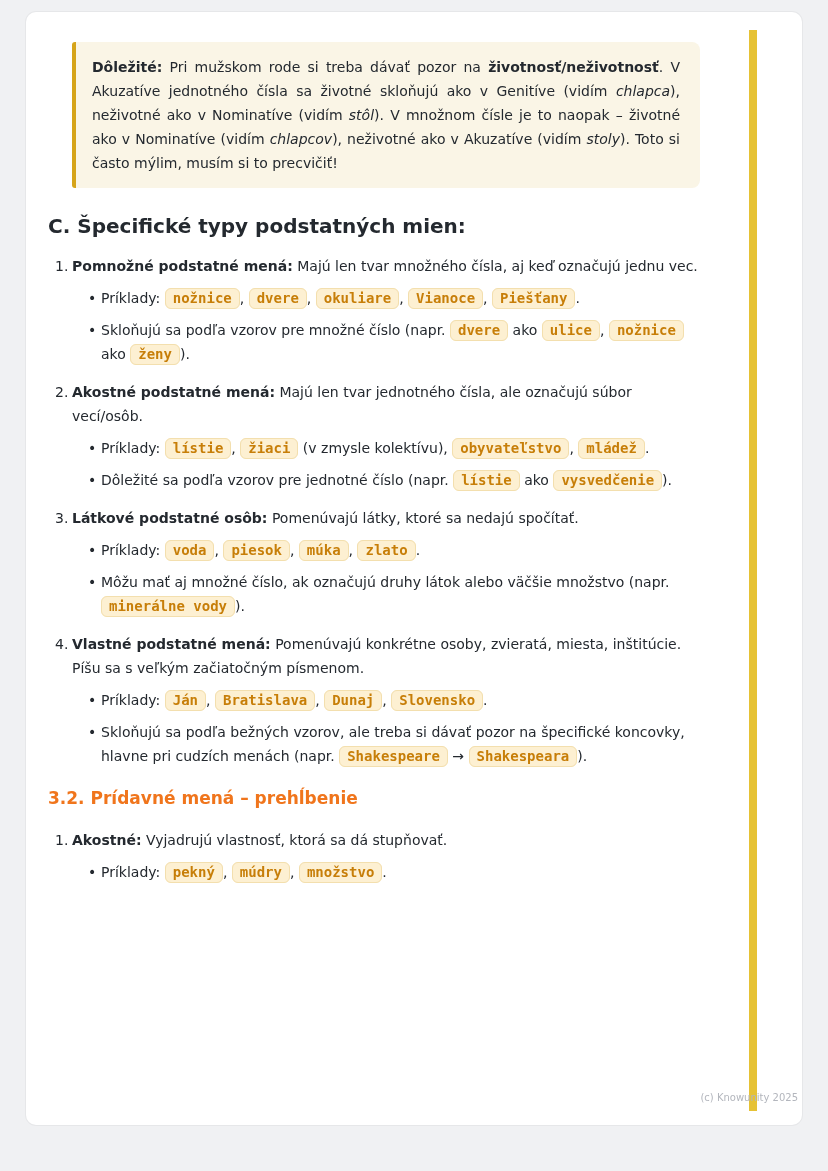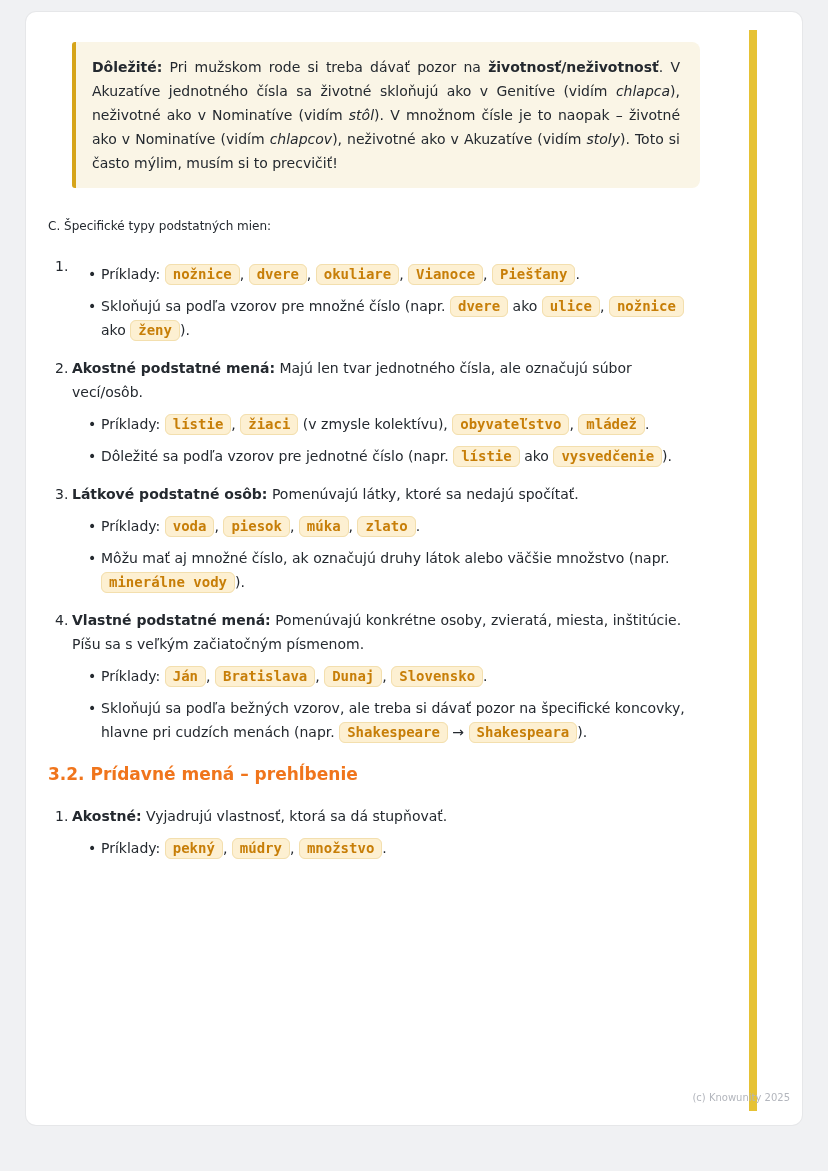--- a/index.html
+++ b/index.html
@@ -50,42 +50,42 @@
     font-size: 14px;
     font-weight: 700;
     color: var(--chip_text, #c77e08);
     background: var(--chip_bg, #fdf0d2);
     border: 1px solid var(--chip_border, #f3dfae);
     padding: 1px 7px 2px;
     border-radius: 6px;
     white-space: nowrap;
   }
   .h-sub {
-    font-size: 12px;
-    font-weight: 400;
+    font-size: 20px;
+    font-weight: 700;
     margin: 26px 0 16px;
     color: var(--text, #24292f);
   }
   .h-main {
     font-size: 17px;
     font-weight: 700;
     color: var(--accent, #f0751c);
     margin: 18px 0 18px;
   }
   .olist { margin-top: 14px; }
   .oitem { display: flex; margin-bottom: 14px; }
   .onum { flex: 0 0 24px; padding-left: 7px; }
   .obody { flex: 1; min-width: 0; }
   .sub { margin-top: 2px; }
   .bitem { display: flex; margin-top: 8px; }
   .bdot { flex: 0 0 13px; margin-left: 16px; }
   .bitem .rich { flex: 1; min-width: 0; }
   .footer {
     position: absolute;
-    right: 12px; bottom: 22px;
+    right: 4px; bottom: 22px;
     font-size: 10px;
     color: var(--footer_text, #b3b6bd);
     z-index: 2;
     text-align: right;
   }
 </style>
 </head>
 <body>
 
 <div class="card">
@@ -97,20 +97,21 @@
       <p class="rich"><span class="bold">Dôležité:</span><span class="plain"> Pri mužskom rode si treba dávať pozor na </span><span class="bold">životnosť/neživotnosť</span><span class="plain">. V Akuzatíve jednotného čísla sa životné skloňujú ako v Genitíve (vidím </span><span class="italic">chlapca</span><span class="plain">), neživotné ako v Nominatíve (vidím </span><span class="italic">stôl</span><span class="plain">). V množnom čísle je to naopak – životné ako v Nominatíve (vidím </span><span class="italic">chlapcov</span><span class="plain">), neživotné ako v Akuzatíve (vidím </span><span class="italic">stoly</span><span class="plain">). Toto si často mýlim, musím si to precvičiť!</span></p>
     </div>
 
     <h3 class="h-sub">C. Špecifické typy podstatných mien:</h3>
 
     <div class="olist">
 
       <div class="oitem">
         <span class="onum">1.</span>
         <div class="obody">
+          <p class="rich li-title"><span class="bold">Pomnožné podstatné mená:</span><span class="plain"> Majú len tvar množného čísla, aj keď označujú jednu vec.</span></p>
           <div class="sub">
             <div class="bitem">
               <span class="bdot">•</span>
               <p class="rich"><span class="plain">Príklady: </span><code class="chip">nožnice</code><span class="plain">, </span><code class="chip">dvere</code><span class="plain">, </span><code class="chip">okuliare</code><span class="plain">, </span><code class="chip">Vianoce</code><span class="plain">, </span><code class="chip">Piešťany</code><span class="plain">.</span></p>
             </div>
             <div class="bitem">
               <span class="bdot">•</span>
               <p class="rich"><span class="plain">Skloňujú sa podľa vzorov pre množné číslo (napr. </span><code class="chip">dvere</code><span class="plain"> ako </span><code class="chip">ulice</code><span class="plain">, </span><code class="chip">nožnice</code><span class="plain"> ako </span><code class="chip">ženy</code><span class="plain">).</span></p>
             </div>
           </div>

